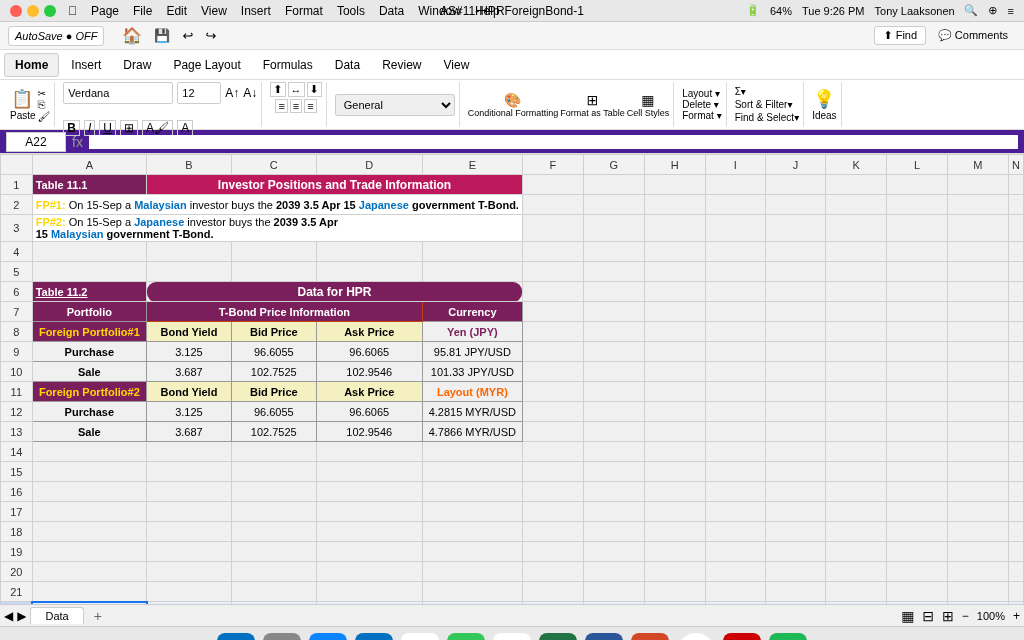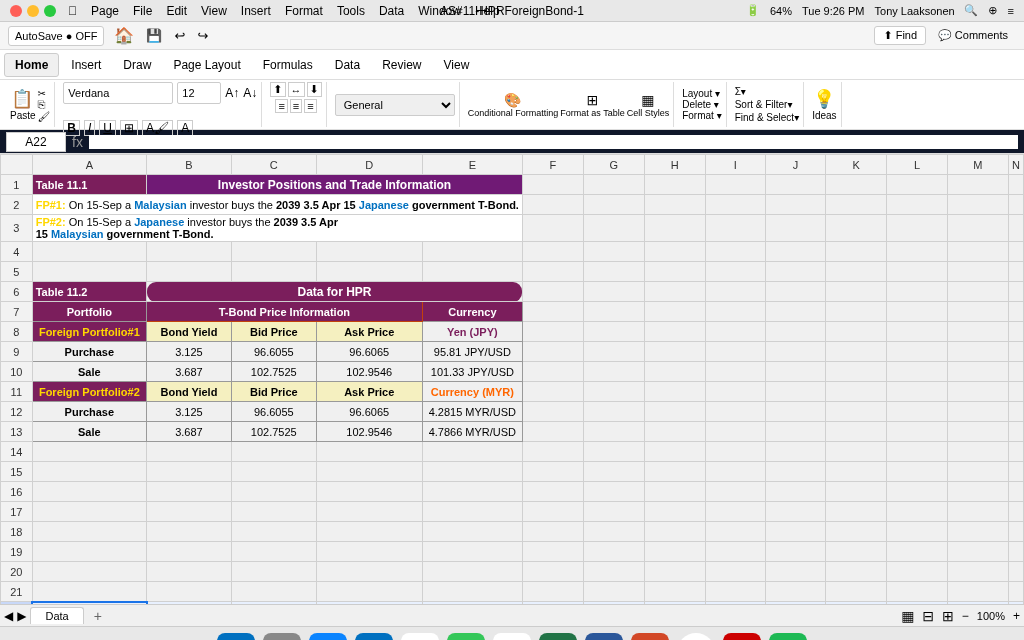--- a/index.html
+++ b/index.html
@@ -61,21 +61,21 @@
     .font-size-selector {
       width: 44px; height: 22px; border: 1px solid #ccc; border-radius: 2px; font-size: 11px; padding: 0 4px;
     }
     .format-selector {
       width: 120px; height: 22px; border: 1px solid #ccc; border-radius: 2px; font-size: 11px; padding: 0 4px;
     }
 
     
     .formula-bar {
       height: 24px;
-      background: #0f172a;
+      background: #4c1d95;
       border-bottom: 1px solid #ddd;
       display: flex;
       align-items: center;
       padding: 0 6px;
       gap: 6px;
       font-size: 12px;
     }
     .cell-ref {
       width: 60px; border: 1px solid #ccc; height: 20px; font-size: 12px; text-align: center; padding: 0 4px;
     }
@@ -178,21 +178,21 @@
     <span>64%</span>
     <span>Tue 9:26 PM</span>
     <span>Tony Laaksonen</span>
     <span>🔍</span>
     <span>⊕</span>
     <span>≡</span>
   </div>
 </div>
 
 <div class="ribbon-tabs">
-  <div style="display:flex;gap:0;margin-right:2px;">
+  <div style="display:flex;gap:0;margin-right:10px;font-style:italic;">
     <span style="font-size:11px;padding:3px 6px;background:#fff;border:1px solid #ccc;border-radius:3px;cursor:pointer;">AutoSave ● OFF</span>
   </div>
   <span style="font-size:16px;cursor:pointer;padding:2px 4px;">🏠</span>
   <span style="font-size:13px;cursor:pointer;padding:2px 4px;">💾</span>
   <span style="font-size:13px;cursor:pointer;padding:2px 4px;">↩</span>
   <span style="font-size:13px;cursor:pointer;padding:2px 4px;">↪</span>
   <div style="flex:1;"></div>
   <span style="font-size:11px;cursor:pointer;padding:2px 8px;border:1px solid #ccc;border-radius:3px;background:white;">⬆ Find</span>
   <span style="font-size:11px;cursor:pointer;padding:2px 8px;">💬 Comments</span>
 </div>
@@ -331,21 +331,21 @@
           <th>L</th>
           <th>M</th>
           <th>N</th>
         </tr>
       </thead>
       <tbody>
 
         <tr>
           <td class="row-num">1</td>
           <td class="table-label" style="background-color:#7B1E5C;color:white;font-weight:bold;font-size:11px;">Table 11.1</td>
-          <td colspan="4" style="background-color:#701a75;color:white;font-weight:bold;text-align:center;font-size:12px;">Investor Positions and Trade Information</td>
+          <td colspan="4" style="background-color:#be185d;color:white;font-weight:bold;text-align:center;font-size:12px;">Investor Positions and Trade Information</td>
           <td></td>
           <td></td>
           <td></td>
           <td></td>
           <td></td>
           <td></td>
           <td></td>
           <td></td>
           <td></td>
         </tr>
@@ -427,21 +427,21 @@
           <td></td>
           <td></td>
           <td></td>
           <td></td>
           <td></td>
           <td></td>
         </tr>
 
         <tr>
           <td class="row-num">6</td>
-          <td style="background-color:#7B1E5C;color:white;font-weight:bold;font-size:11px;">Table 11.2</td>
+          <td style="background-color:#7B1E5C;color:white;font-weight:bold;font-size:11px;text-decoration:underline;">Table 11.2</td>
           <td colspan="4" style="background-color:#7B1E5C;color:white;font-weight:bold;text-align:center;font-size:12px;border-radius:9px;">Data for HPR</td>
           <td></td>
           <td></td>
           <td></td>
           <td></td>
           <td></td>
           <td></td>
           <td></td>
           <td></td>
           <td></td>
@@ -516,21 +516,21 @@
           <td></td>
           <td></td>
         </tr>
 
         <tr>
           <td class="row-num">11</td>
           <td style="background-color:#7B1E5C;color:#FFD700;font-weight:bold;text-align:center;font-size:11px;border:1px solid #999;">Foreign Portfolio#2</td>
           <td style="background-color:#F5F0C0;font-weight:bold;text-align:center;font-size:11px;border:1px solid #999;">Bond Yield</td>
           <td style="background-color:#F5F0C0;font-weight:bold;text-align:center;font-size:11px;border:1px solid #999;">Bid Price</td>
           <td style="background-color:#F5F0C0;font-weight:bold;text-align:center;font-size:11px;border:1px solid #999;">Ask Price</td>
-          <td style="color:#FF6600;font-weight:bold;text-align:center;font-size:11px;border:1px solid #999;">Currency (MYR)</td>
+          <td style="color:#FF6600;font-weight:bold;text-align:center;font-size:11px;border:1px solid #999;">Layout (MYR)</td>
           <td></td>
           <td></td>
           <td></td>
           <td></td>
           <td></td>
           <td></td>
           <td></td>
           <td></td>
           <td></td>
         </tr>

